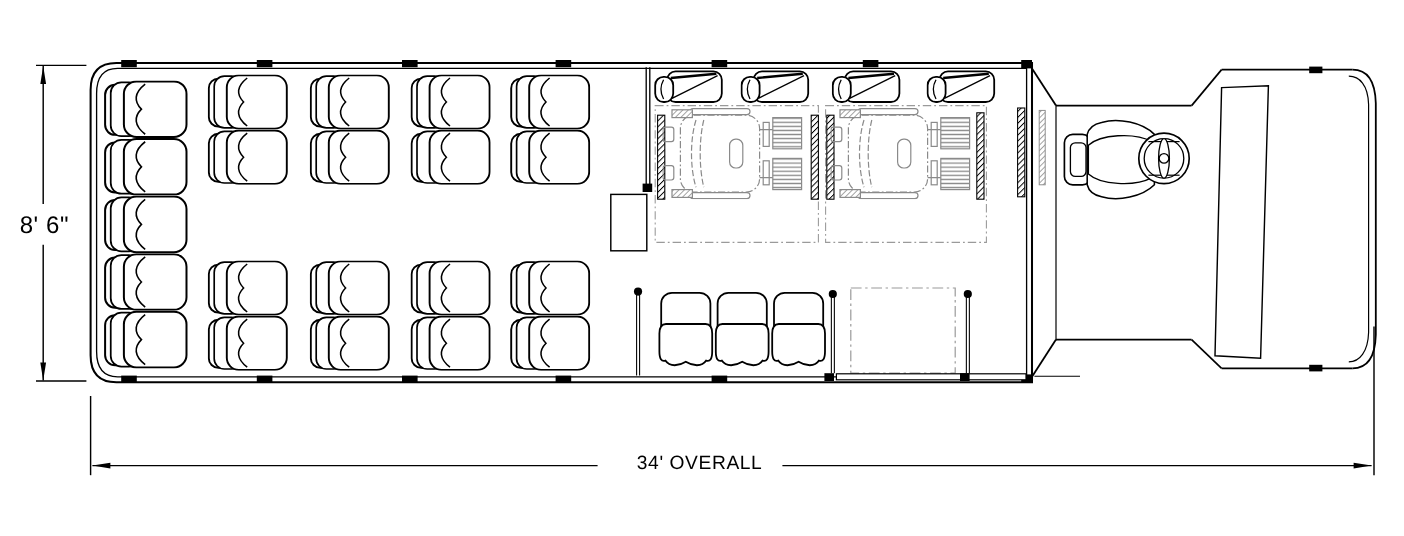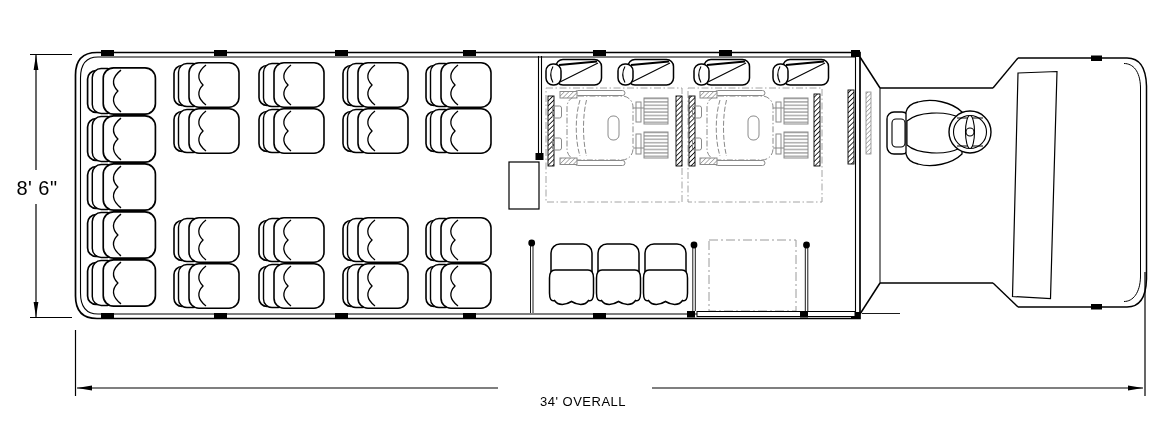--- a/index.html
+++ b/index.html
@@ -12,21 +12,21 @@
   }
   .canvas svg{position:absolute;left:0;top:0;}
   .dim-label{
     position:absolute;
     color:#000;
     text-align:center;
     white-space:nowrap;
     letter-spacing:0.5px;
   }
   .dim-height{left:6px;top:177px;width:62px;font-size:20px;}
-  .dim-length{left:500px;top:378px;width:166px;font-size:13px;margin-top:16px;}
+  .dim-length{left:500px;top:378px;width:166px;font-size:16px;}
 </style>
 </head>
 <body>
 
 <div class="canvas">
 
 <svg width="1170" height="447" viewBox="0 0 1170 447">
   <defs>
     <pattern id="hatch" patternUnits="userSpaceOnUse" width="3.5" height="3.5" patternTransform="rotate(45)">
       <rect width="3.5" height="3.5" fill="#ffffff"></rect>

